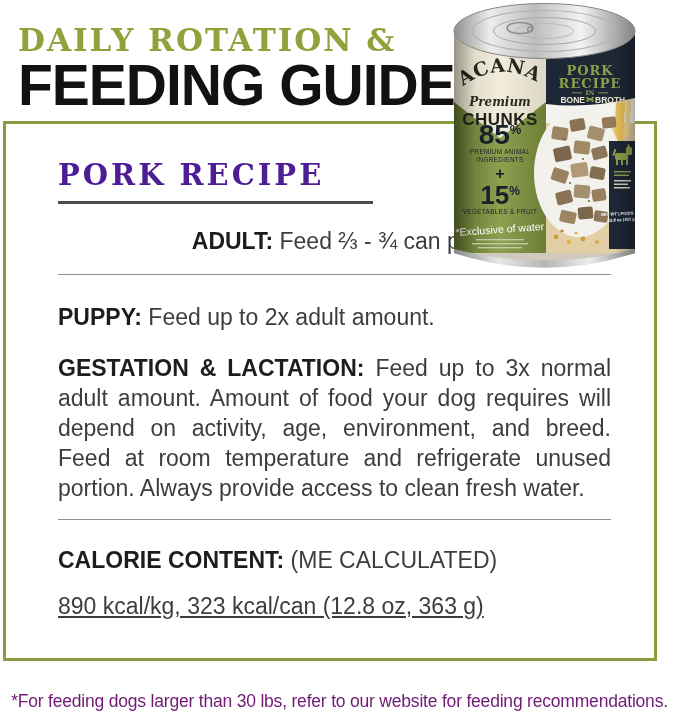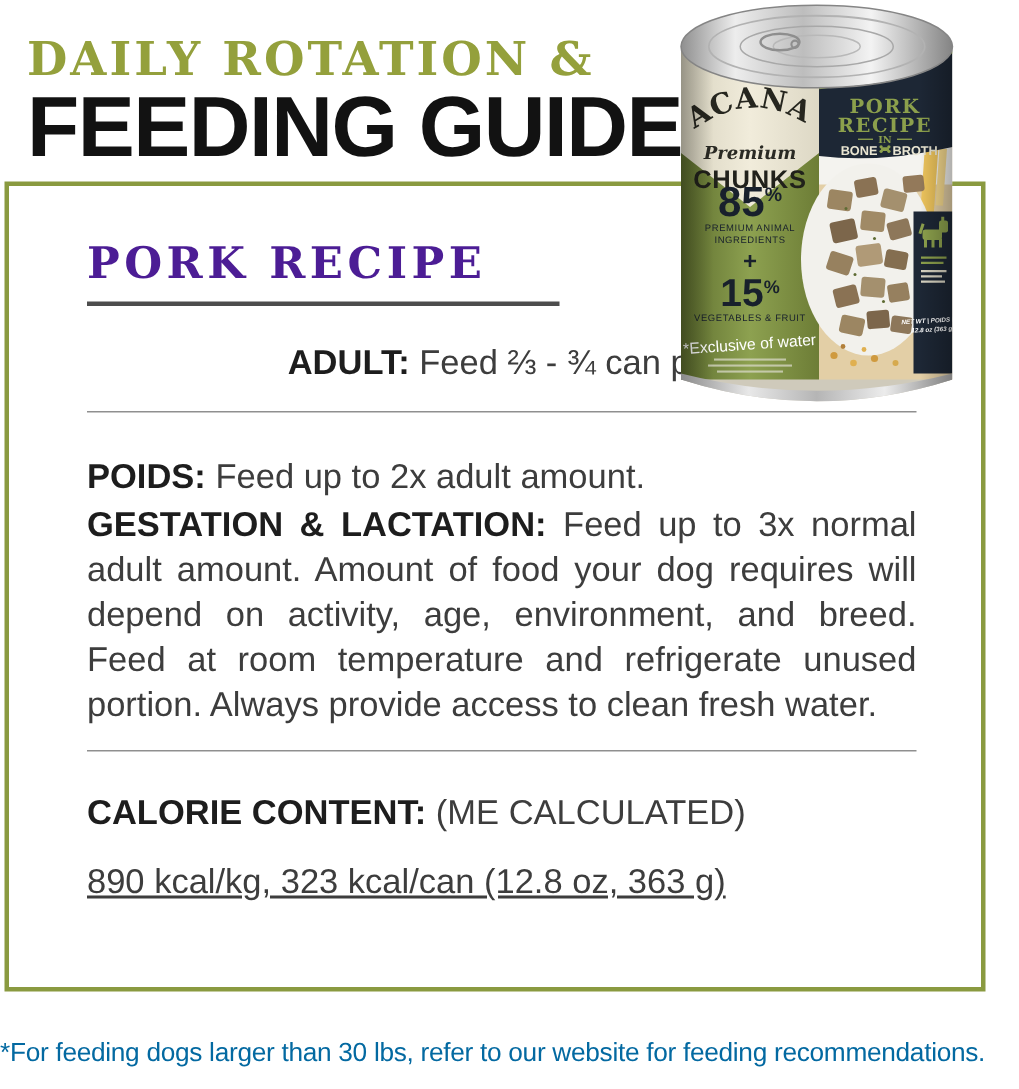--- a/index.html
+++ b/index.html
@@ -35,29 +35,29 @@
     font-size:29px; letter-spacing:3px; color:#4c1d95;
     line-height:1.05; white-space:nowrap;
   }
   .title-rule { width:315px; height:3px; background:#4d4d4d; margin-top:11px; }
   .para { font-size:23px; line-height:30px; color:#3d3d3d; }
   .para strong { color:#1d1d1d; font-weight:bold; }
   .adult { margin-top:22px;text-align:center; }
   .adult .line2 { display:block; }
   .hr { width:553px; height:1px; background:#8f8f8f; margin-top:18px; }
   .puppy { margin-top:27px; }
-  .gestation { margin-top:2px; width:553px; text-align:justify; }
+  .gestation { margin-top:21px; width:553px; text-align:justify; }
   .hr2 { margin-top:16px; }
   .calorie-head { margin-top:25px; }
   .calorie-values { margin-top:16px;text-decoration:underline; }
   
   .footnote {
     position:absolute; left:0; top:691px; width:100%;
-    text-align:left; font-size:17.5px; letter-spacing:-0.2px;
-    color:#0369a1;
+    text-align:center; font-size:17.5px; letter-spacing:-0.2px;
+    color:#701a75;
   }
   
   .can-wrap { position:absolute; left:452px; top:1px; width:185px; height:282px; z-index:2; }
 </style>
 </head>
 <body>
 
 <div class="stage">
 
   <div class="hdr">
@@ -67,21 +67,21 @@
 
   <div class="guide-box">
     <div class="guide-inner">
       <div class="recipe-title">PORK RECIPE</div>
       <div class="title-rule"></div>
 
       <p class="para adult"><strong>ADULT:</strong> <span>Feed ⅔ - ¾ can per</span></p>
 
       <div class="hr"></div>
 
-      <p class="para puppy"><strong>POIDS:</strong> <span>Feed up to 2x adult amount.</span></p>
+      <p class="para puppy"><strong>PUPPY:</strong> <span>Feed up to 2x adult amount.</span></p>
 
       <p class="para gestation"><strong>GESTATION &amp; LACTATION:</strong> <span>Feed up to 3x normal adult amount. Amount of food your dog requires will depend on activity, age, environment, and breed. Feed at room temperature and refrigerate unused portion. Always provide access to clean fresh water.</span></p>
 
       <div class="hr hr2"></div>
 
       <p class="para calorie-head"><strong>CALORIE CONTENT:</strong> <span>(ME CALCULATED)</span></p>
       <p class="para calorie-values">890 kcal/kg, 323 kcal/can (12.8 oz, 363 g)</p>
     </div>
   </div>
 

